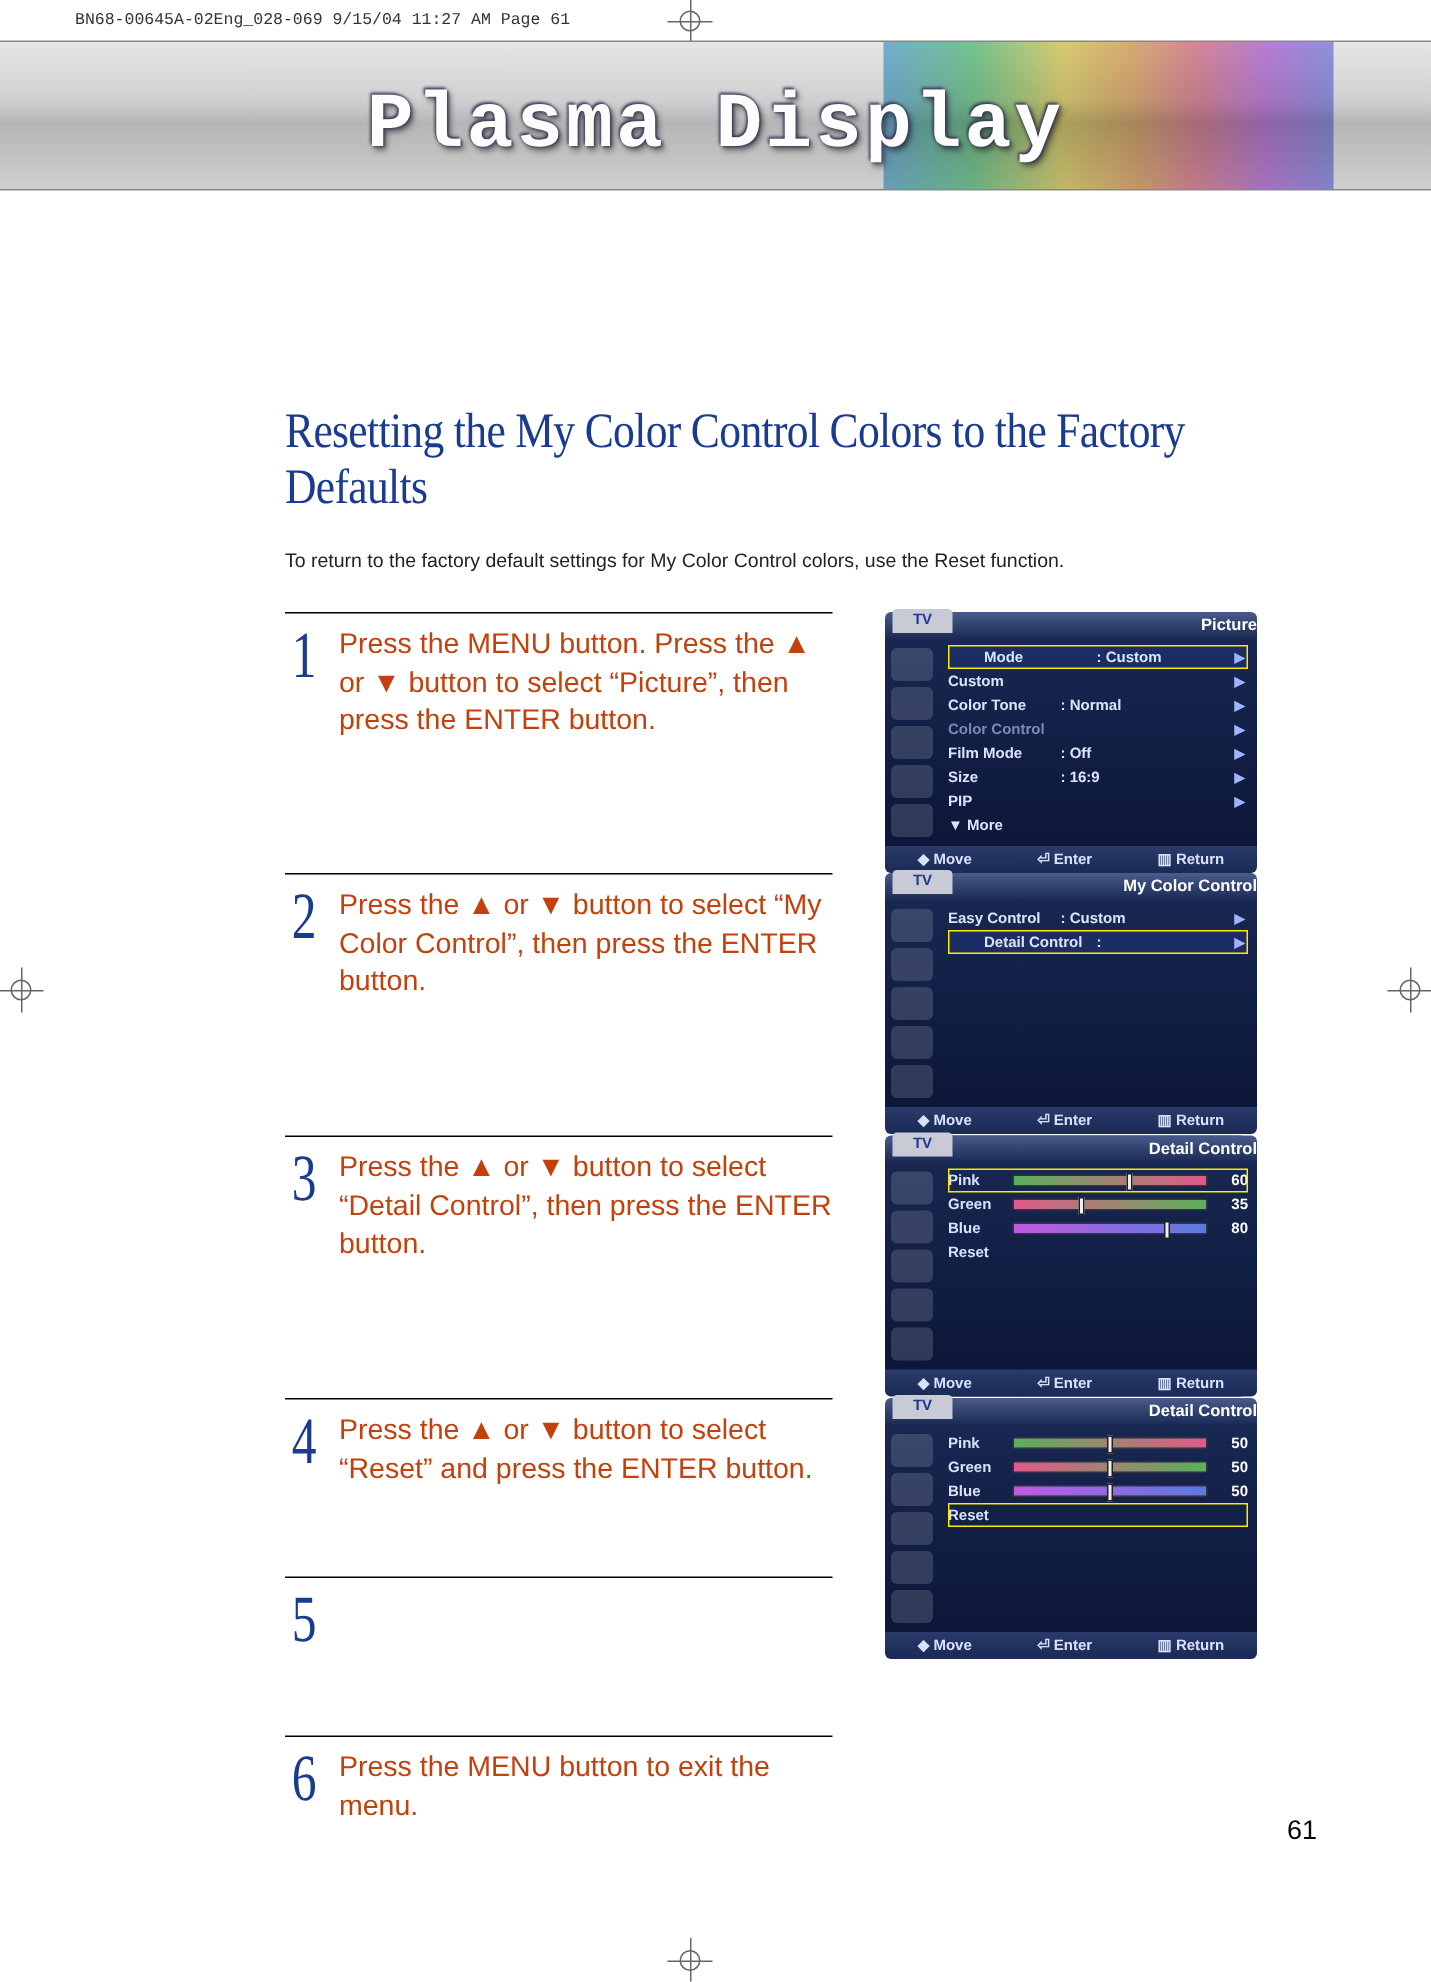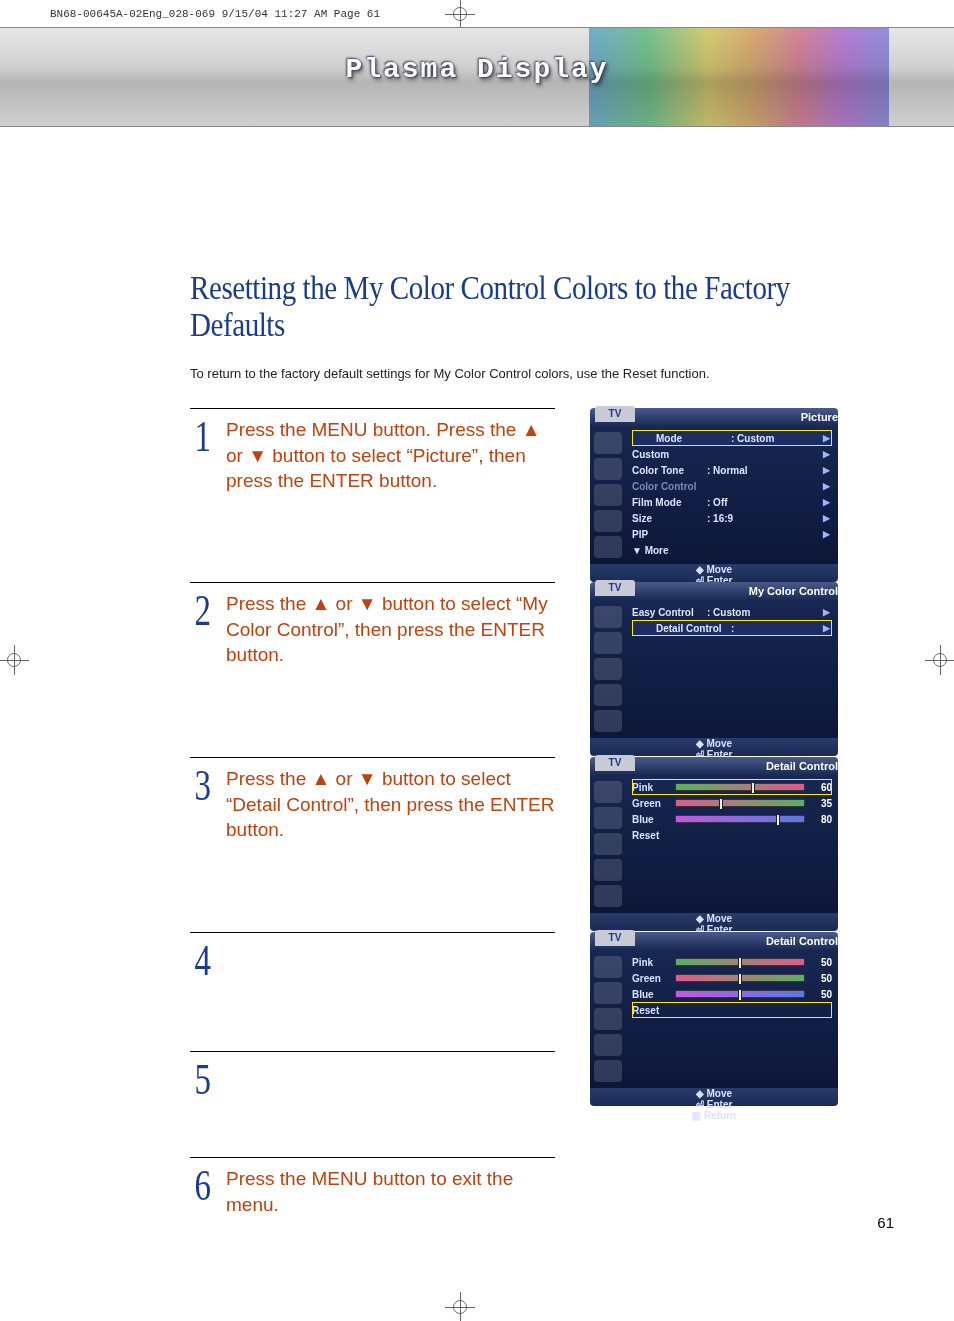--- a/index.html
+++ b/index.html
@@ -40,21 +40,21 @@
   .banner .color-seg {
     position:absolute; top:0; height:100%; width:300px; right:65px;
     background: linear-gradient(90deg,#3aa0d8 0%, #3fc46b 20%, #e6d23a 40%, #e69a3a 55%, #e05a7a 70%, #b04de0 85%, #6a6ef0 100%);
     opacity:0.65;
     mix-blend-mode: multiply;
   }
   .banner-title {
     position:absolute; left:0; right:0; top:26px;
     text-align:center;
     font-family: "Courier New", monospace;
-    font-size:28px; font-weight:bold;
+    font-size:52px; font-weight:bold;
     color:#fdfdfd;
     letter-spacing:2px;
     text-shadow: -1px -1px 2px #3a3a5a, 1px 1px 2px #3a3a5a, 2px 3px 4px rgba(0,0,0,0.5);
   }
 
   .content { position:absolute; top:270px; left:190px; width:700px; }
   h1.page-title {
     font-family: Georgia, "Times New Roman", serif;
     font-weight: normal;
     font-stretch: condensed;
@@ -97,30 +97,30 @@
   .osd .osd-body { display:flex; }
   .osd .icon-col { width:40px; display:flex; flex-direction:column; gap:4px; padding:6px 4px;}
   .osd .icon-col .ic { width:28px; height:22px; border-radius:4px; background:rgba(255,255,255,0.15); }
   .osd .rows { flex:1; padding:4px 6px 4px 2px; }
   .osd .row { display:flex; align-items:center; height:16px; color:#dce4ff; position:relative;}
   .osd .row.sel { outline:1.5px solid #ffea00; outline-offset:-1px; background:rgba(30,50,110,0.7);padding-left:24px;}
   .osd .row.dim { color:#7a8ab5;}
   .osd .row .lbl { flex:0 0 75px;}
   .osd .row .val { flex:0 0 55px;}
   .osd .row .arr { position:absolute; right:2px; color:#9fb4ff; font-size:9px;}
-  .osd .footer { display:flex; justify-content:space-around; background:linear-gradient(#2a3a6a,#1a2a55); height:18px; align-items:center; color:#d8e2ff; font-size:10px; border-radius:0 0 4px 4px;flex-direction:column;}
+  .osd .footer { display:flex; justify-content:space-around; background:linear-gradient(#2a3a6a,#1a2a55); height:18px; align-items:center; color:#d8e2ff; font-size:10px; border-radius:0 0 4px 4px;}
   .osd .footer span::before { margin-right:3px; }
   .osd .slider-row { display:flex; align-items:center; height:16px; gap:5px;}
   .osd .slider-row.sel{ outline:1.5px solid #ffea00; outline-offset:-1px; }
   .osd .slider-row .sn { width:38px; color:#d8e2ff;}
   .osd .slider-row .bar { flex:1; height:8px; border:1px solid #334; border-radius:2px; position:relative; background:#111a33;}
   .osd .slider-row .bar .fill{ position:absolute; top:0; bottom:0; left:0; }
   .osd .slider-row .bar .thumb{ position:absolute; top:-2px; width:4px; height:12px; background:#eee; border:1px solid #222;}
   .osd .slider-row .sv { width:22px; text-align:right; color:#fff;}
-  .page-num { position:absolute; bottom:90px; right:60px; font-size:15px; }
+  .page-num { position:absolute; bottom:90px; right:76px; font-size:18px; }
 </style>
 </head>
 <body>
 
 <div class="reg-mark reg-top">
     <div class="c"></div>
   </div>
 <div class="reg-mark reg-bottom">
     <div class="c"></div>
   </div>
@@ -151,20 +151,21 @@
     <div class="step" style="position: absolute; top: 174px; width: 365px;">
       <div class="step-num">2</div>
                  <div class="step-text">Press the ▲ or ▼ button to select “My Color Control”, then press the ENTER button.</div>
     </div>
     <div class="step" style="position: absolute; top: 349px; width: 365px;">
       <div class="step-num">3</div>
                  <div class="step-text">Press the ▲ or ▼ button to select “Detail Control”, then press the ENTER button.</div>
     </div>
     <div class="step" style="position: absolute; top: 524px; width: 365px;">
       <div class="step-num">4</div>
+                 <div class="step-text">Press the ▲ or ▼ button to select “Reset” and press the ENTER button.</div>
     </div>
     <div class="step" style="position: absolute; top: 643px; width: 365px;">
       <div class="step-num">5</div>
     </div>
     <div class="step" style="position: absolute; top: 749px; width: 365px;">
       <div class="step-num">6</div>
                  <div class="step-text">Press the MENU button to exit the menu.</div>
     </div>
   </div>
 

